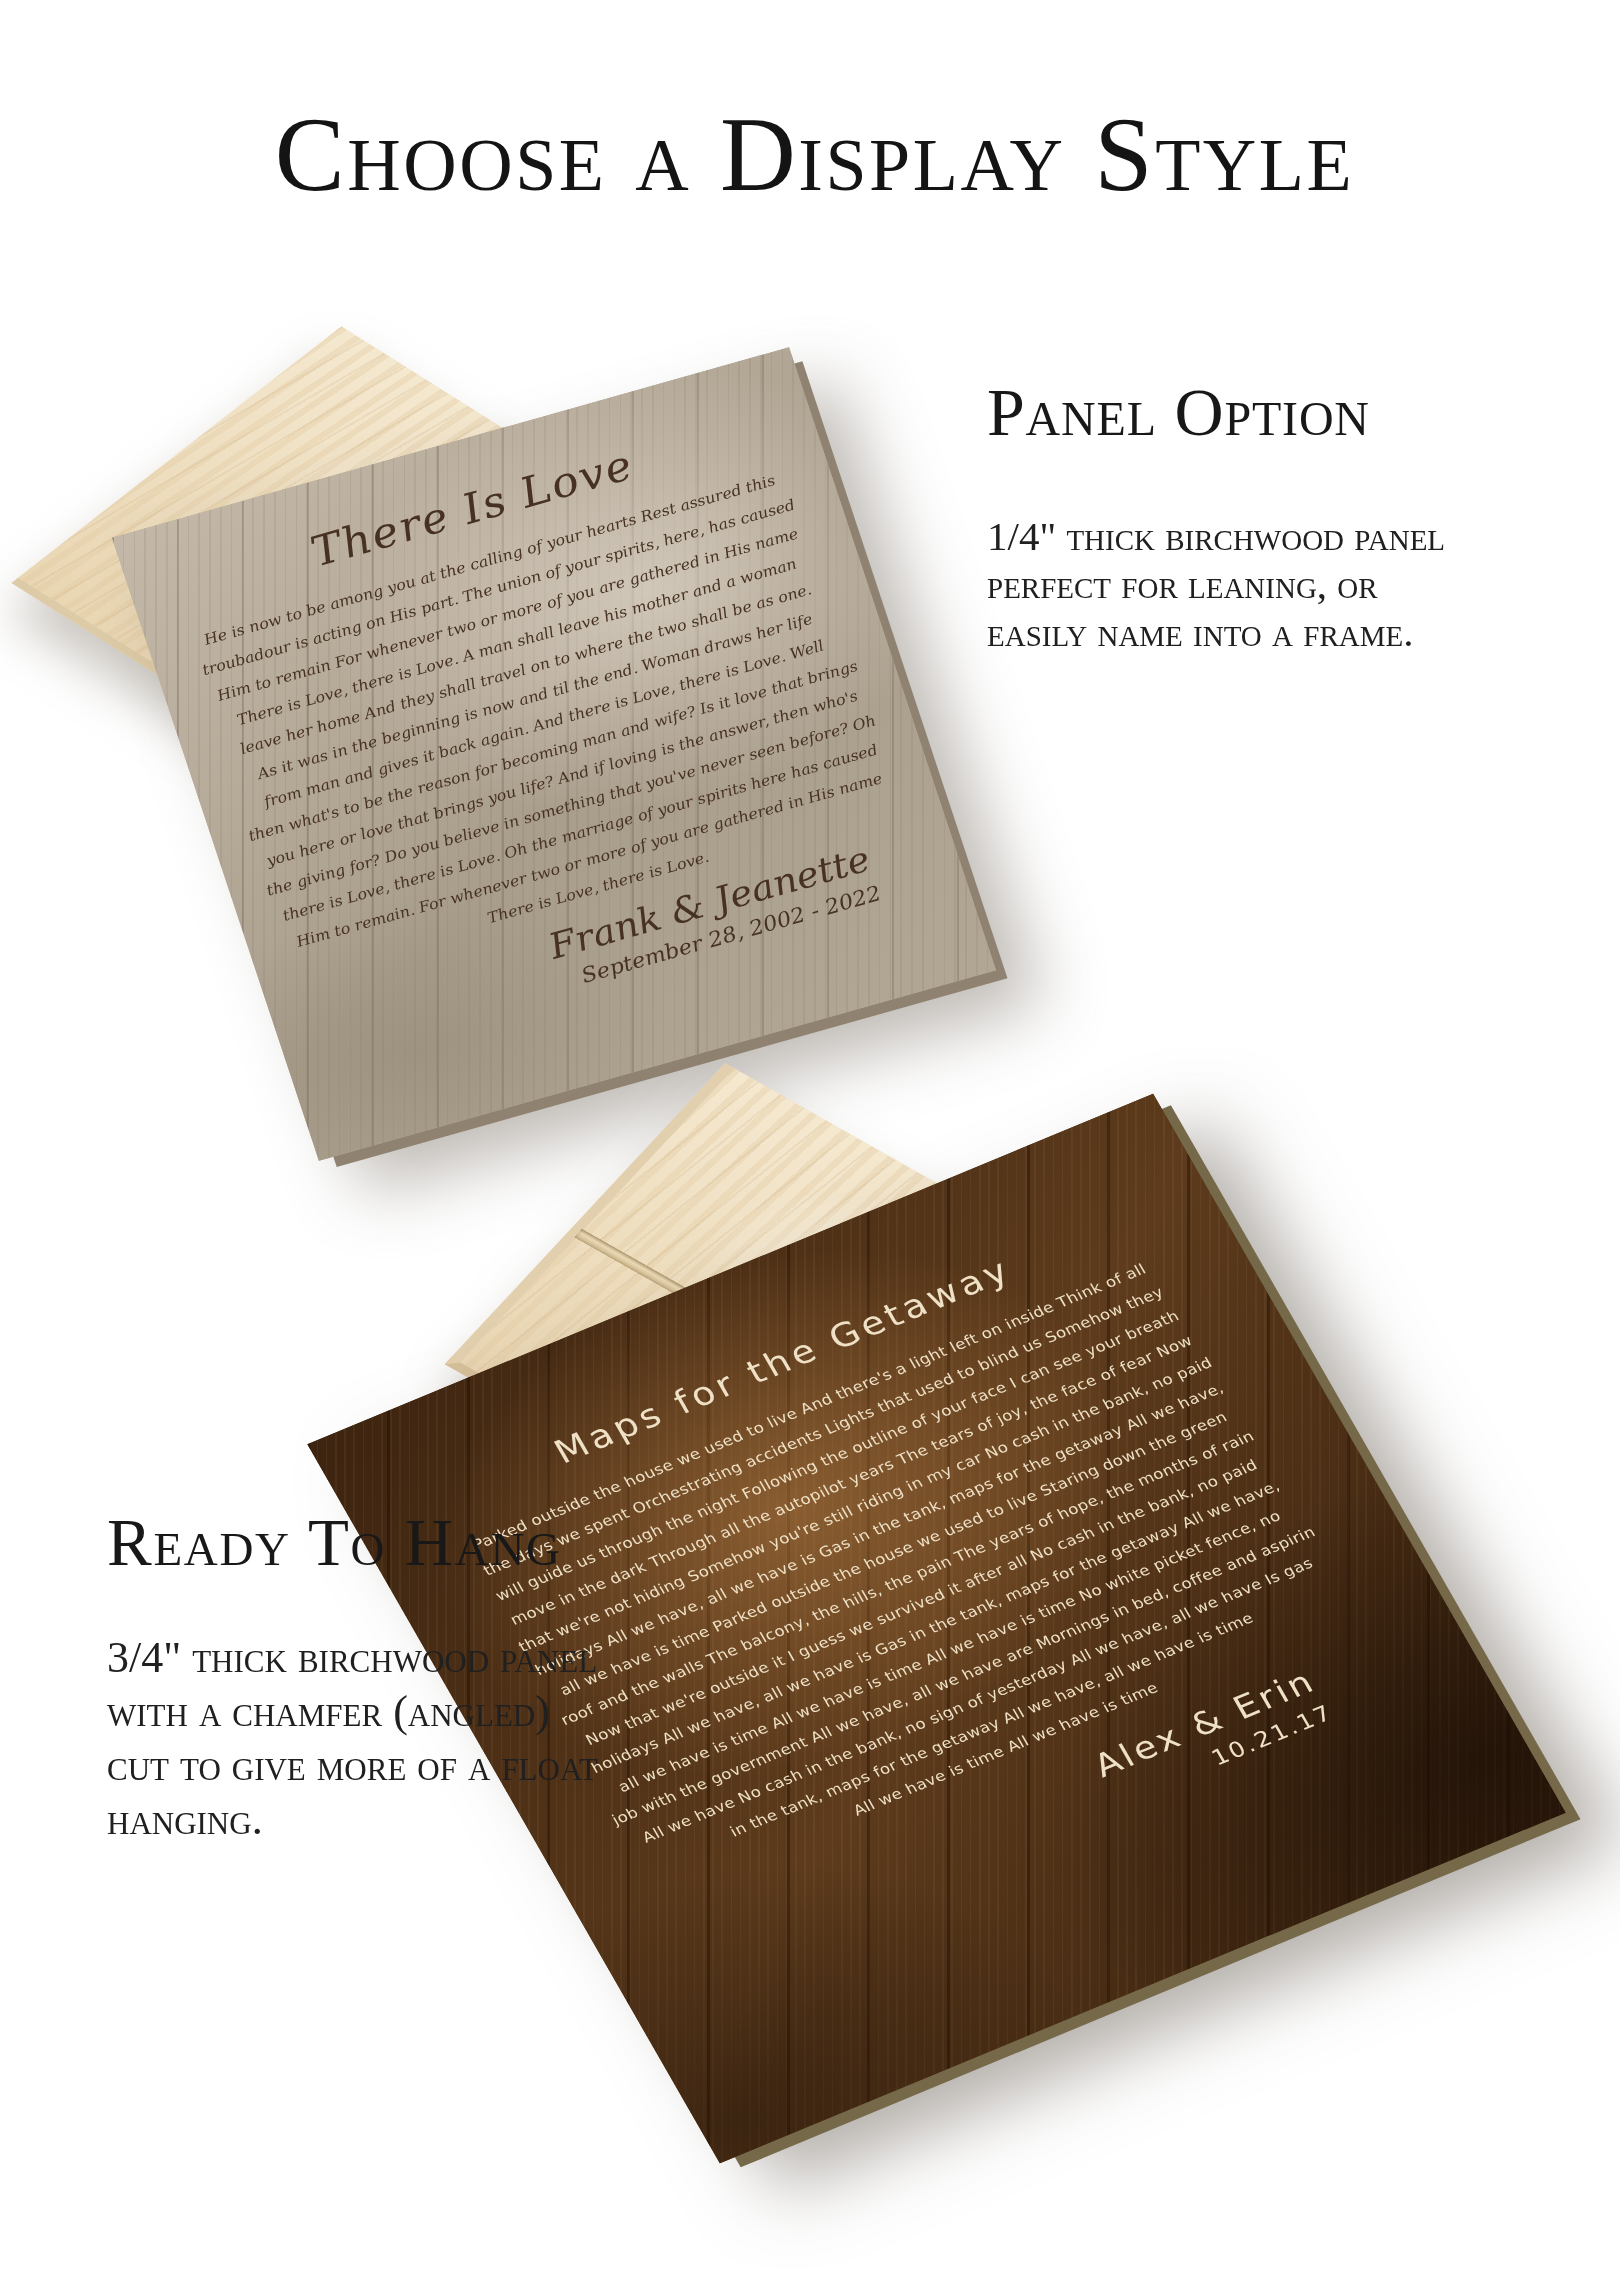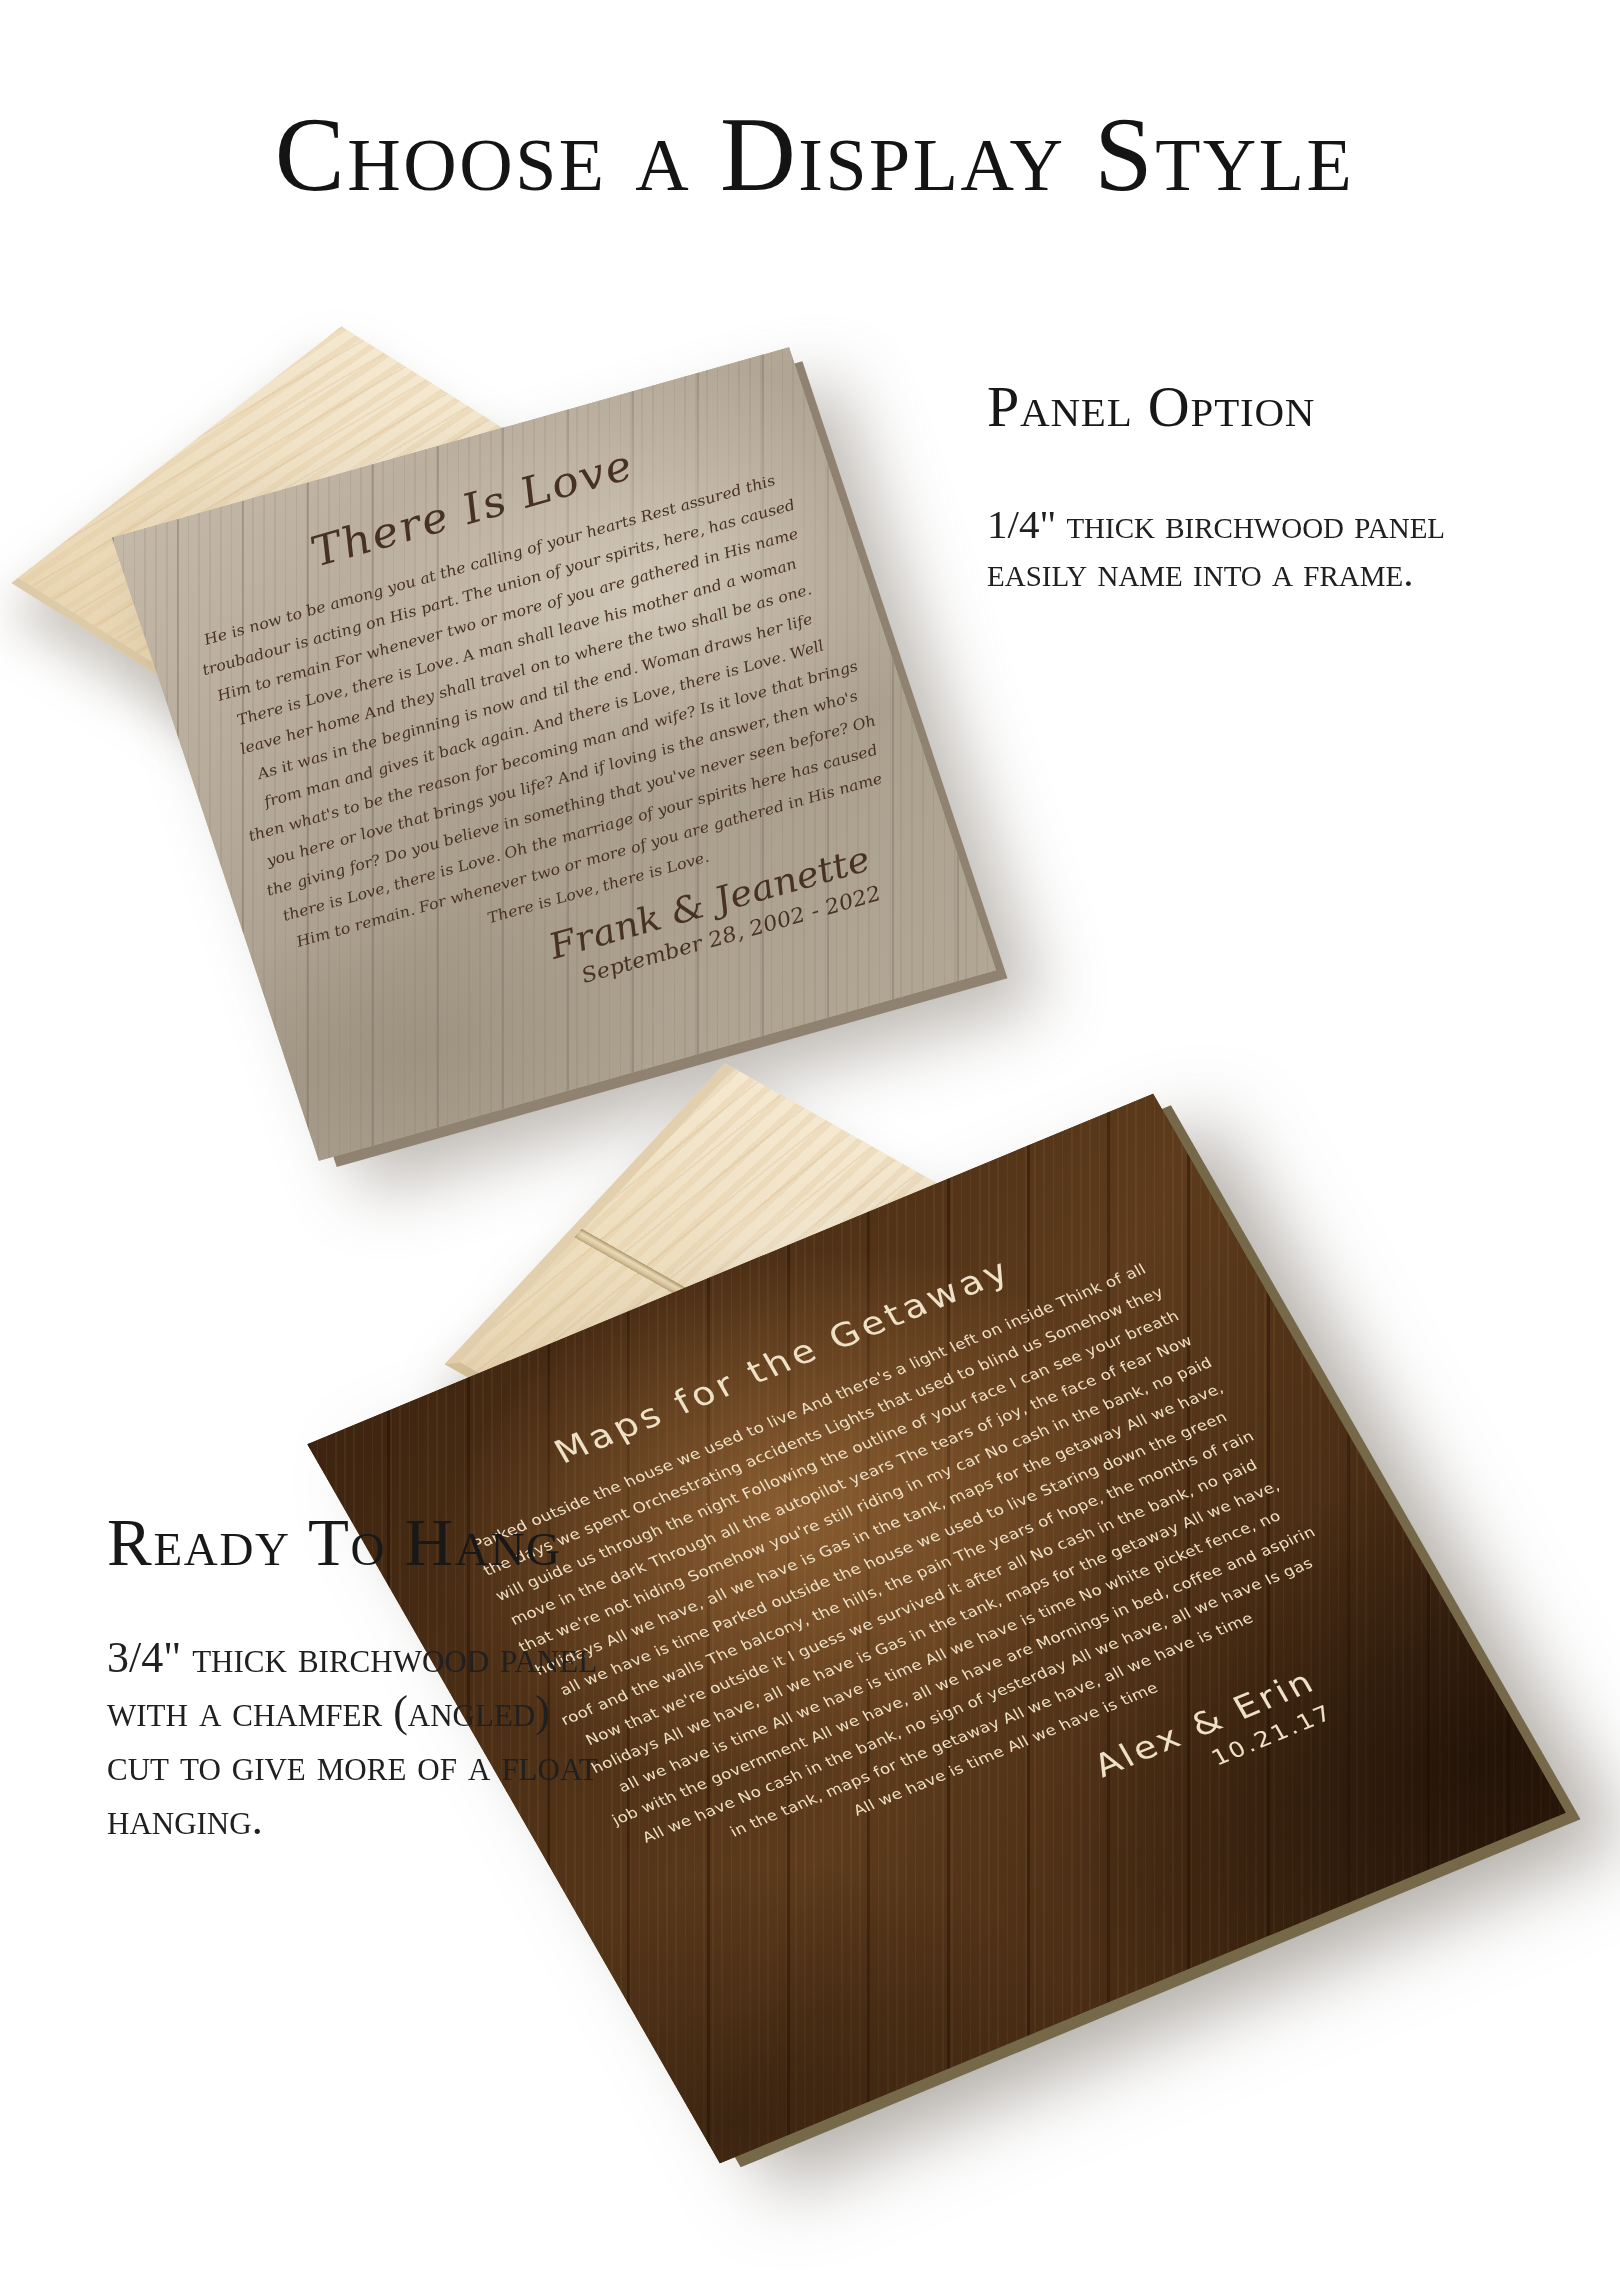--- a/index.html
+++ b/index.html
@@ -12,21 +12,21 @@
   .page-title{
     position:absolute;top:90px;left:0;width:100%;
     text-align:center;font-weight:normal;margin:4px;
     font-size:105px;letter-spacing:2.5px;font-variant:small-caps;color:#141414;
   }
   
   .text-block h2{
     font-weight:normal;margin:0;font-variant:small-caps;color:#181818;
   }
   .panel-option-block{position:absolute;left:987px;top:373px;width:616px;}
-  .panel-option-block h2{font-size:58px;letter-spacing:0.8px;}
+  .panel-option-block h2{font-size:68px;letter-spacing:0.8px;}
   .panel-option-block .body{margin-top:60px;font-size:41px;line-height:48px;font-variant:small-caps;color:#202020;}
   .ready-block{position:absolute;left:107px;top:1504px;width:716px;}
   .ready-block h2{font-size:67px;letter-spacing:1.7px;}
   .ready-block .body{margin-top:50px;font-size:44px;line-height:54px;font-variant:small-caps;color:#202020;}
   .body span{display:block;}
   
   .scene{position:absolute;}
   .scene-top{left:58px;top:308px;width:1066px;height:850px;}
   .scene-bottom{left:283px;top:1075px;width:1291px;height:1083px;}
   
@@ -123,20 +123,21 @@
       <div class="name">Frank &amp; Jeanette</div>
       <div class="date">September 28, 2002 - 2022</div>
     </div>
   </div>
 </section>
 
 <aside class="text-block panel-option-block">
   <h2>Panel Option</h2>
   <div class="body">
     <span>1/4" thick birchwood panel</span>
+    <span>perfect for leaning, or</span>
     <span>easily name into a frame.</span>
   </div>
 </aside>
 
 <section class="scene scene-bottom">
   <div class="birch birch-grooved">
     <div class="groove groove-v"></div>
     <div class="groove groove-h"></div>
   </div>
   <div class="panel panel-dark">

